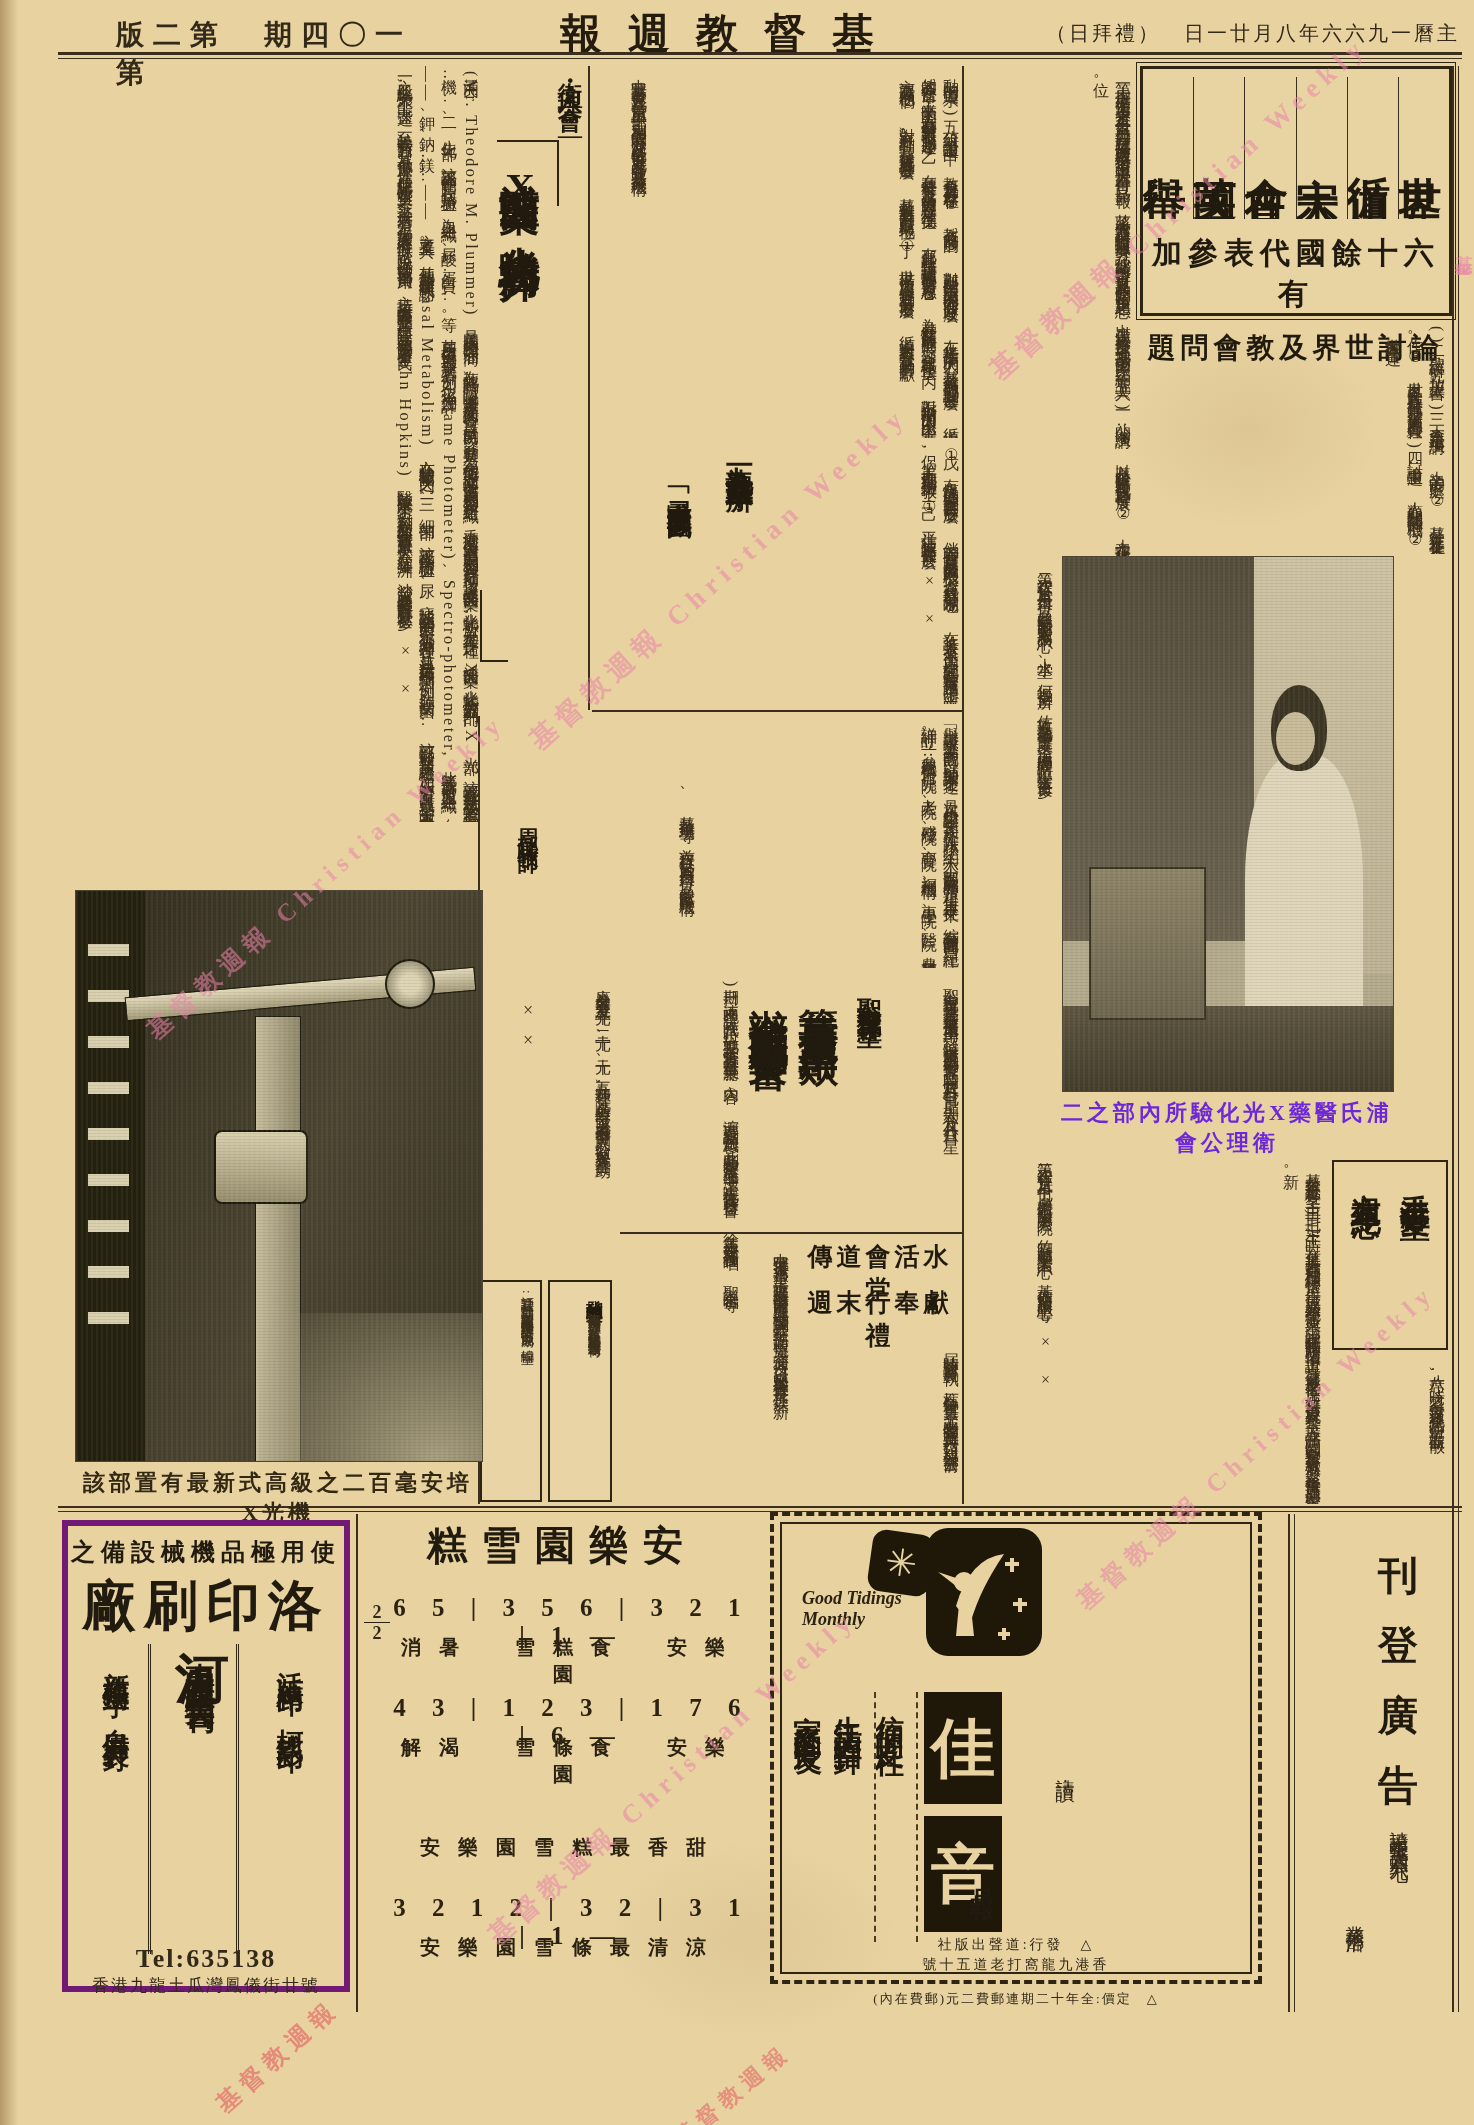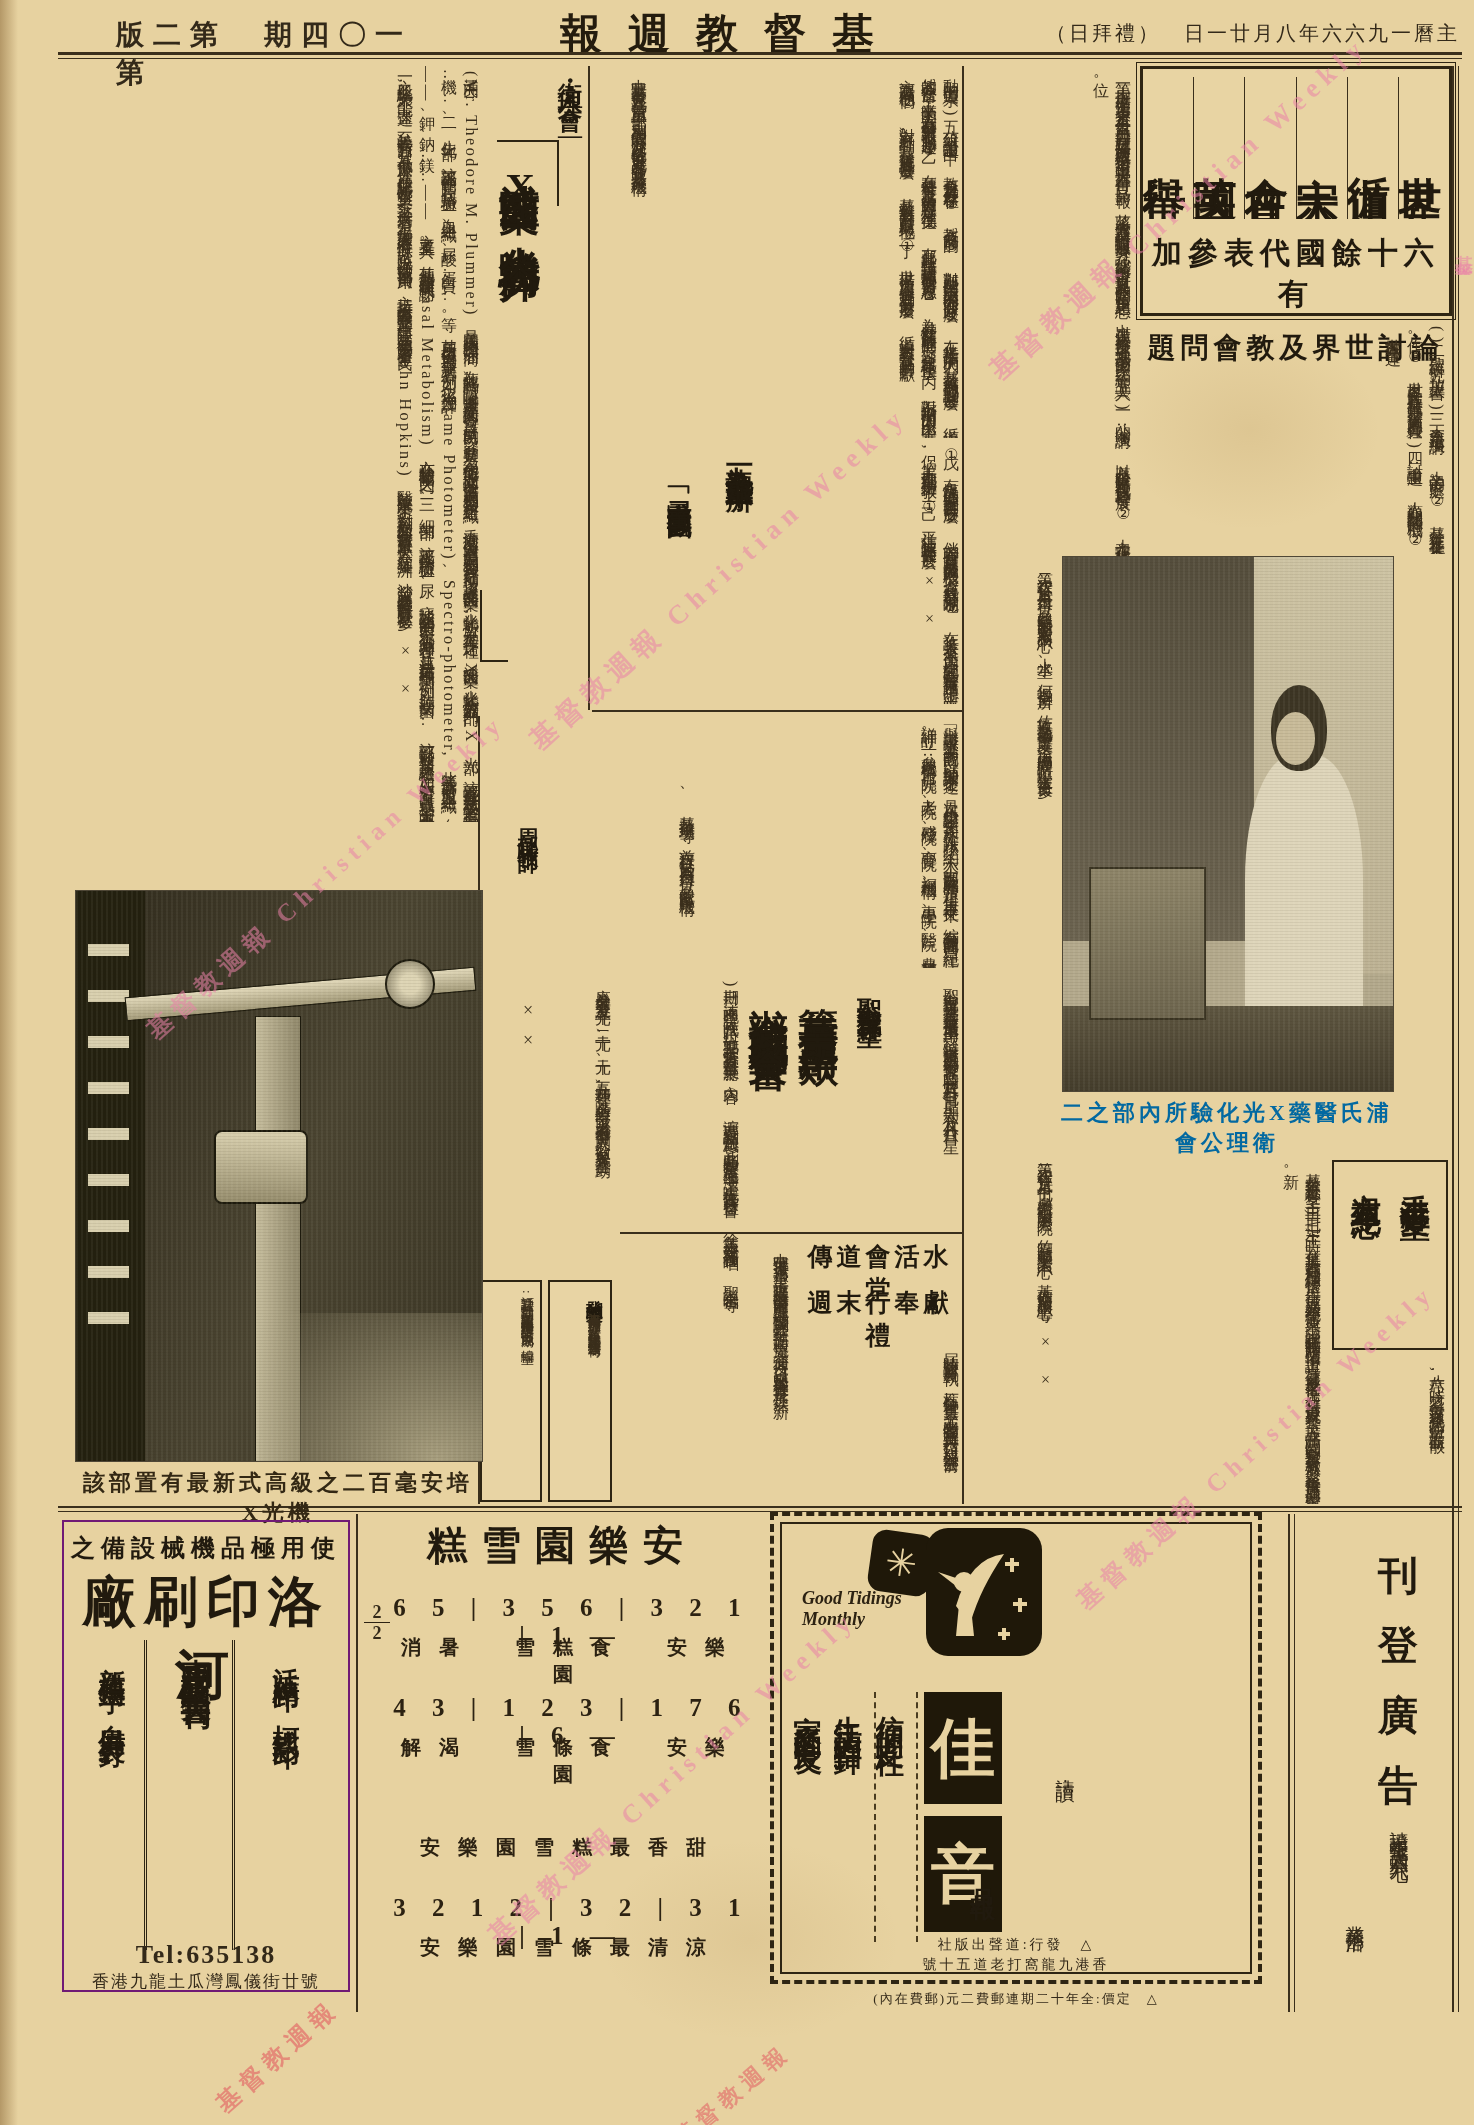--- a/index.html
+++ b/index.html
@@ -66,21 +66,21 @@
 <div class="abs photo" style="left:1062px;top:556px;width:330px;height:534px;background:#b3a98c;">
   <div class="abs" style="left:0;top:0;width:60%;height:72%;background:linear-gradient(#544d3c,#6b6350),repeating-linear-gradient(90deg,rgba(220,210,180,.25) 0 7px,transparent 7px 16px),repeating-linear-gradient(0deg,transparent 0 52px,#2f2a1c 52px 57px);"></div>
   <div class="abs" style="right:0;top:0;width:42%;height:78%;background:linear-gradient(#cdc3a3,#bdb294);"></div>
   <div class="abs" style="left:55%;top:37%;width:36%;height:58%;background:#ded5ba;border-radius:40% 40% 8% 8%;"></div>
   <div class="abs" style="left:63%;top:24%;width:17%;height:16%;background:#3c3524;border-radius:50% 50% 45% 45%;"></div>
   <div class="abs" style="left:64.5%;top:29%;width:12%;height:10%;background:#c8bb99;border-radius:50%;"></div>
   <div class="abs" style="left:0;bottom:0;width:100%;height:16%;background:linear-gradient(#5d5540,#443d2c);"></div>
   <div class="abs" style="left:8%;top:58%;width:34%;height:28%;background:linear-gradient(#8d8468,#6d654e);border:2px solid #3a3422;"></div>
   <div class="grain"></div>
 </div>
-<div class="abs ctr" style="left:1050px;top:1098px;width:354px;font-size:22px;letter-spacing:4px;font-weight:bold;color:#0369a1;">二之部內所驗化光X藥醫氏浦會公理衛</div>
+<div class="abs ctr" style="left:1050px;top:1098px;width:354px;font-size:22px;letter-spacing:4px;font-weight:bold;color:#6d28d9;">二之部內所驗化光X藥醫氏浦會公理衛</div>
 
 <div class="abs v bt" style="left:966px;top:560px;width:90px;height:530px;">第二次行程於本月十日舉行,參觀樂民新邨老人服務中心、上水堂、何福堂會所、佐敦道九龍佑寧堂等處,沿途由導師講解,學生獲益良多。</div>
 <div class="abs v bt" style="left:966px;top:1150px;width:90px;height:352px;">第三次行程定八月十七日,參觀鑽石山廣蔭老人院、竹園新邨娛樂老人中心、黃大仙信箱服務中心等。　×　×</div>
 
 <div class="abs vu hl" style="left:550px;top:64px;width:36px;height:250px;font-size:24px;letter-spacing:4px;">衛・理・公・會——</div>
 <div class="abs" style="left:497px;top:140px;width:60px;height:64px;border-top:2.5px solid #2e2513;border-right:2.5px solid #2e2513;"></div>
 <div class="abs" style="left:480px;top:590px;width:26px;height:70px;border-bottom:2.5px solid #2e2513;border-left:2.5px solid #2e2513;"></div>
 <div class="abs vu hl" style="left:492px;top:152px;width:56px;height:510px;font-size:41px;letter-spacing:3px;">浦氏醫藥X光化驗所簡介</div>
 <div class="abs v bt" style="left:62px;top:66px;width:420px;height:756px;">浦氏(Mr. Theodore M. Plummer)是美國德州的煤油商。在他臨終時,囑咐將遺產委託衛理公會,濟助飢民,資助貧寒,為紀念他而設立衛理公會浦氏福利委員會之組織。香港衛理公會因有浦氏福利委員會之補助,遂設立浦氏醫藥X光化驗所,為其工作之一種。浦氏醫藥X光化驗所共分下列部門:一、X光部　該部置有最新式高級之二百毫安培X光機……二、生化部　該部工作範圍,包括驗血、血之組織、尿酸、蛋白質……等。其所用儀器均為最新式者,例如:火焰光度計(Flame Photometer)、Spectro-photometer,此等儀器為研究血之組織、血中原素成份——鉀、鈉、鎂……——之主要工具。其他如基礎新陳代謝(Basal Metabolism)亦在檢驗範圍之內。三、細菌部　該部工作為檢驗血、尿、痰諸如此類的東西,有否細菌存在,並且決定是何種細菌,例如:肺癆病菌……該部對於一切普通之檢驗,如尿中有否蛋白質或糖,糞中有否寄生蟲,血之一般化驗,不能一一盡述。至於收費方面,甚為低廉,僅為一般化驗所收費之半;至於貧病者,視乎病家之經濟狀況,可免除部份或全部費用。主持該所者為陳立僑醫生,陳醫生乃美國著名霍金氏(John Hopkins)醫藥院畢業生,對於創立衛理公會醫藥貢獻甚大,在婆羅洲、沙勞越之基督教醫院亦貢獻甚多。　×　×</div>
 <div class="abs vu hl" style="left:508px;top:812px;width:34px;height:150px;font-size:21px;letter-spacing:6px;">周郁晞牧師</div>
@@ -126,21 +126,21 @@
   <div class="abs" style="left:3%;top:6%;width:10%;height:70%;background:repeating-linear-gradient(0deg,#d8cfae 0 12px,transparent 12px 46px);"></div>
   <div class="abs" style="left:12%;top:16%;width:86%;height:22px;background:linear-gradient(#e2d9ba,#a39a79);transform:rotate(-5deg);border:1px solid #1d1a0d;"></div>
   <div class="abs" style="left:76%;top:12%;width:46px;height:46px;background:radial-gradient(circle,#ddd4b4 30%,#6e6750);border-radius:50%;border:2px solid #1d1a0d;"></div>
   <div class="abs" style="left:44%;top:22%;width:44px;height:78%;background:linear-gradient(90deg,#c6bd9d,#8f876a);border:1.5px solid #1d1a0d;"></div>
   <div class="abs" style="left:34%;top:42%;width:90px;height:70px;background:linear-gradient(#d8cfae,#968d6d);border:2px solid #1d1a0d;border-radius:8px;"></div>
   <div class="abs" style="right:0;bottom:0;width:55%;height:26%;background:radial-gradient(ellipse at 80% 100%,#a79e7e,rgba(70,64,45,0));"></div>
   <div class="grain"></div>
 </div>
 <div class="abs ctr" style="left:75px;top:1468px;width:406px;font-size:22px;letter-spacing:4px;font-weight:bold;color:#332814;">該部置有最新式高級之二百毫安培X光機</div>
 
-<div class="abs" style="left:62px;top:1520px;width:288px;height:472px;border:2px solid #701a75;box-shadow:inset 0 0 0 1px rgba(46,37,19,.0);box-sizing:border-box;">
+<div class="abs" style="left:62px;top:1520px;width:288px;height:472px;border:6px solid #701a75;box-shadow:inset 0 0 0 1px rgba(46,37,19,.0);box-sizing:border-box;">
   <div class="ctr hl" style="font-size:24px;letter-spacing:6px;margin-top:10px;">之備設械機品極用使</div>
   <div class="ctr hl" style="font-size:54px;letter-spacing:8px;margin-top:2px;">廠刷印洛河</div>
   <div class="abs vu hl" style="left:24px;top:124px;width:42px;height:300px;font-size:27px;letter-spacing:6px;">新模鑄字　自備裝釘</div>
   <div class="abs" style="left:80px;top:118px;width:0;height:310px;border-left:3px double #2e2513;"></div>
   <div class="abs vu hl" style="left:106px;top:112px;width:46px;height:330px;font-size:30px;letter-spacing:6px;">專印高級精美書刊</div>
   <div class="abs" style="left:168px;top:118px;width:0;height:310px;border-left:3px double #2e2513;"></div>
   <div class="abs vu hl" style="left:198px;top:124px;width:42px;height:300px;font-size:27px;letter-spacing:6px;">活版精印　柯式影印</div>
   <div class="abs ctr" style="left:0;top:418px;width:100%;font-size:26px;font-weight:bold;letter-spacing:2px;">Tel:635138</div>
   <div class="abs ctr" style="left:0;top:448px;width:100%;font-size:17px;letter-spacing:2px;">香港九龍土瓜灣鳳儀街廿號</div>
 </div>

